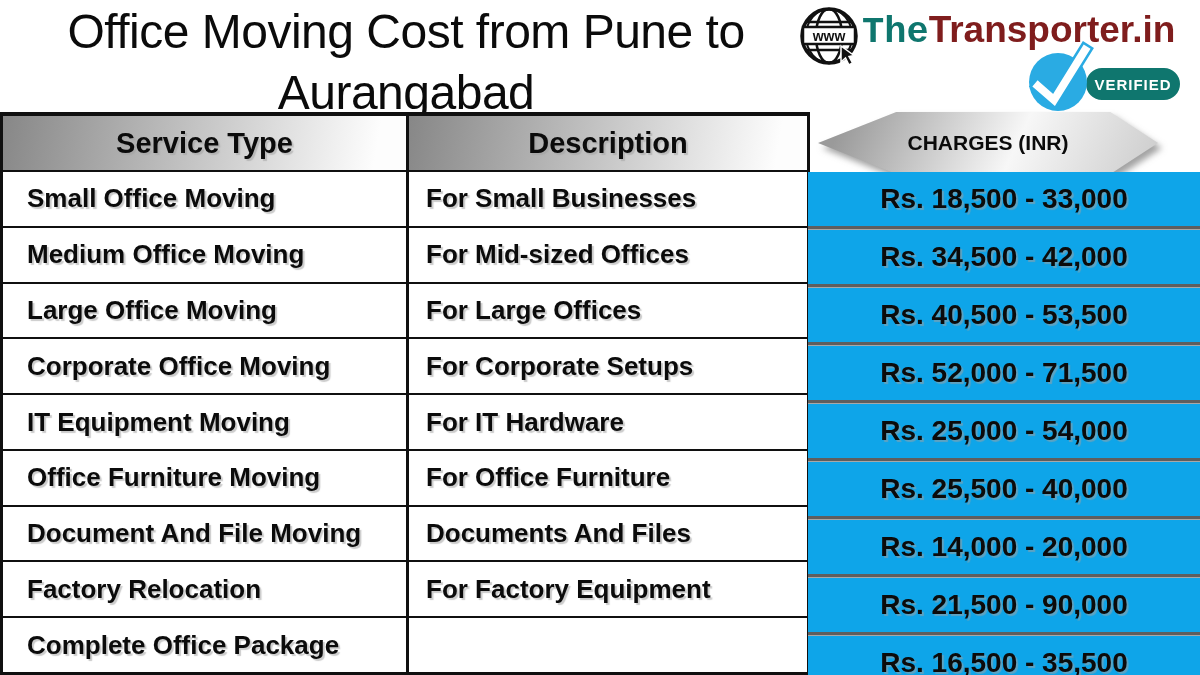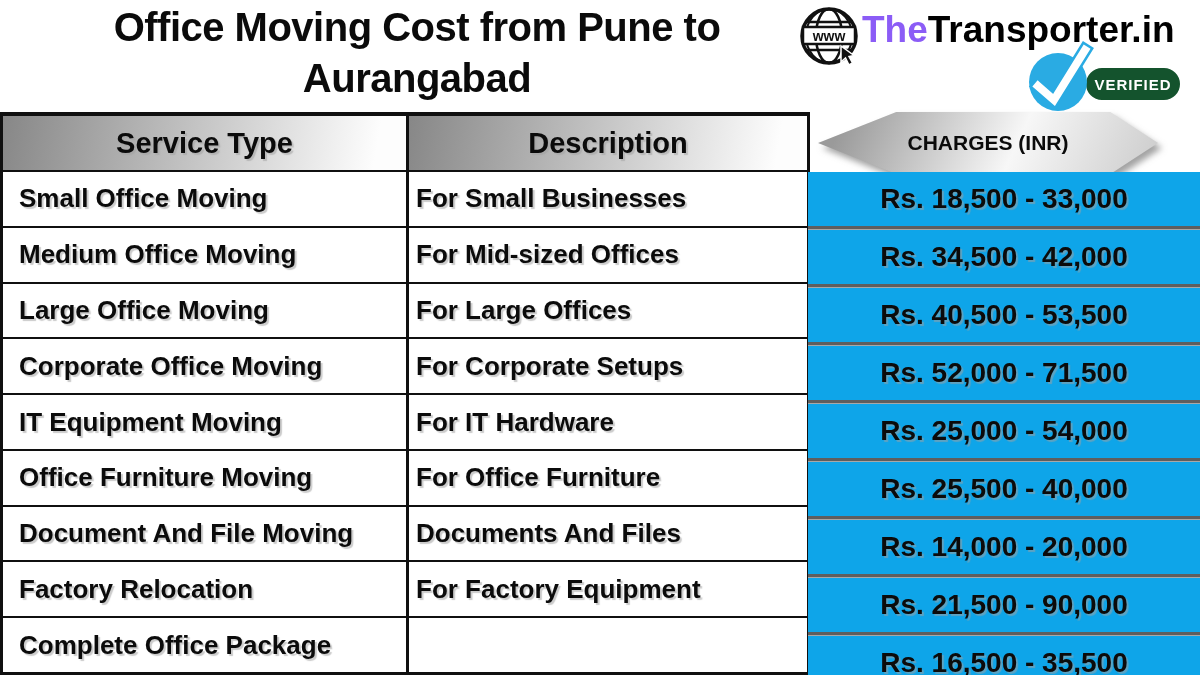--- a/index.html
+++ b/index.html
@@ -9,40 +9,39 @@
     overflow: hidden;
     position: relative;
     font-family: "Liberation Sans", sans-serif;
     color: #0b0b0b;
   }
 
   
   .title {
     position: absolute; left: 0; top: 2px; width: 812px;
     text-align: center;
-    font-size: 40px; font-weight: bold;
+    font-size: 48px; font-weight: normal;
     line-height: 1.27; letter-spacing: -0.5px;
     color: #0b0b0b;
-    margin-left: 11px;
   }
 
   
   .globe-svg { position: absolute; left: 798px; top: 5px; }
   .brand-text {
     position: absolute; left: 862px; top: 9px;
     font-size: 37px; font-weight: bold; white-space: nowrap;
   }
-  .brand-the  { color: #8b5cf6; }
-  .brand-rest { color: #000000; }
+  .brand-the  { color: #0f766e; font-family: Liberation Mono, monospace; }
+  .brand-rest { color: #7f1d1d; }
 
   
   .badge-pill {
     position: absolute; left: 1083px; top: 65px;
     width: 100px; height: 38px; box-sizing: border-box;
-    background: #14532d; border: 3px solid #ffffff; border-radius: 19px;
+    background: #0f766e; border: 3px solid #ffffff; border-radius: 19px;
     color: #ffffff; font-weight: bold; font-size: 15px; letter-spacing: 1px;
     display: flex; align-items: center; justify-content: center;
     z-index: 1;
   }
   .badge-check { position: absolute; left: 1018px; top: 38px; z-index: 2; }
 
   
   .svc-table {
     position: absolute; left: 0; top: 112px;
     width: 810px; height: 563px; box-sizing: border-box;
@@ -51,22 +50,22 @@
   }
   .t-row {
     display: flex; flex: 1;
     border-bottom: 2px solid #101010;
     font-weight: bold; font-size: 26px; white-space: nowrap;
     text-shadow: 2px 2px 1px rgba(160,160,160,0.55);
   }
   .t-row:last-child { border-bottom: none; }
   .t-row.header { flex: 0 0 54px; font-size: 29px; }
   .cell { box-sizing: border-box; display: flex; align-items: center; overflow: hidden; }
-  .cell.svc  { width: 406px; border-right: 3px solid #101010; padding-left: 16px; }
-  .cell.desc { flex: 1; padding-left: 7px; }
+  .cell.svc  { width: 406px; border-right: 3px solid #101010; padding-left: 24px; }
+  .cell.desc { flex: 1; padding-left: 17px; }
   .t-row.header .cell {
     justify-content: center; padding-left: 0;
     background: linear-gradient(100deg, #878787 0%, #fdfdfd 92%);
   }
 
   
   .charges-col { position: absolute; left: 808px; top: 112px; width: 392px; height: 563px; }
   .hex-wrap {
     position: absolute; left: 10px; top: 0; width: 340px; height: 62px;
     filter: drop-shadow(4px 5px 3px rgba(70,70,70,0.5));

